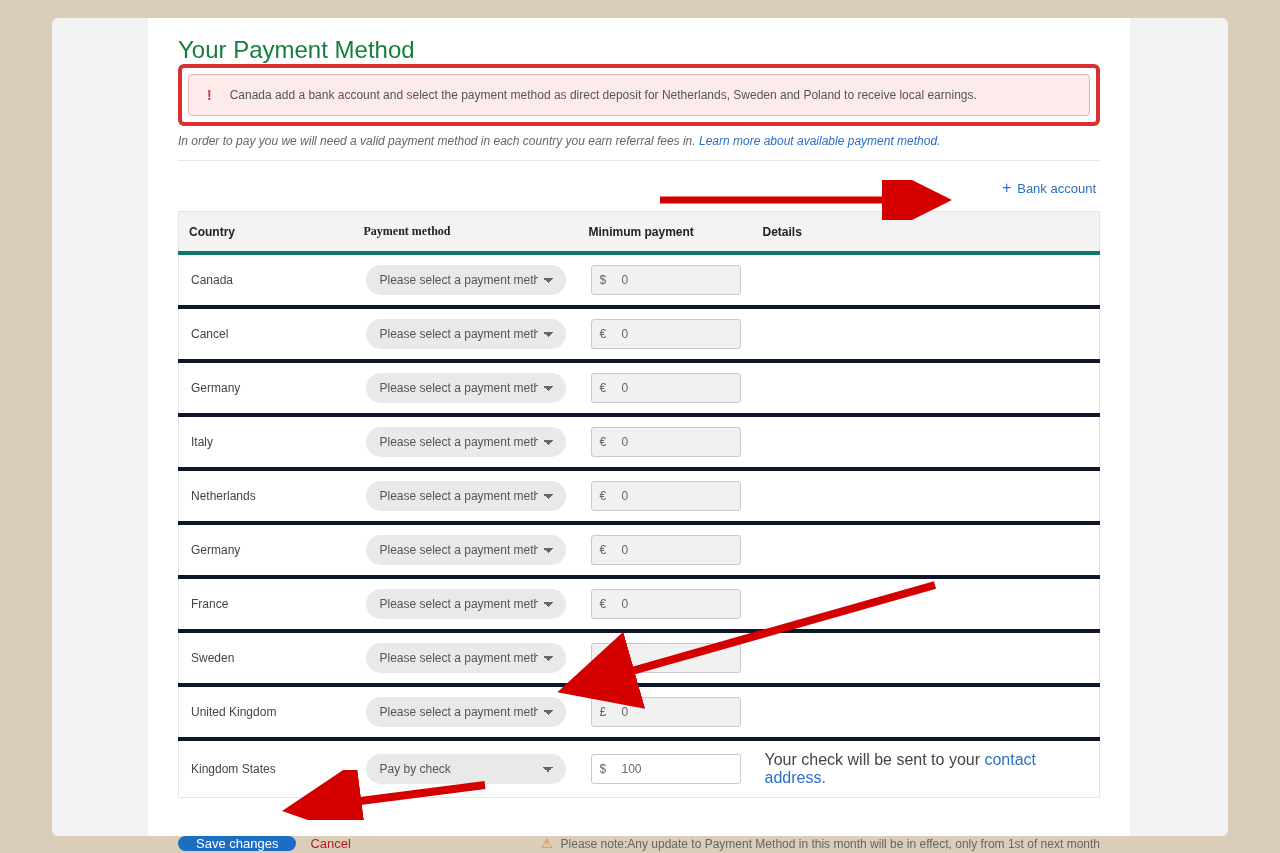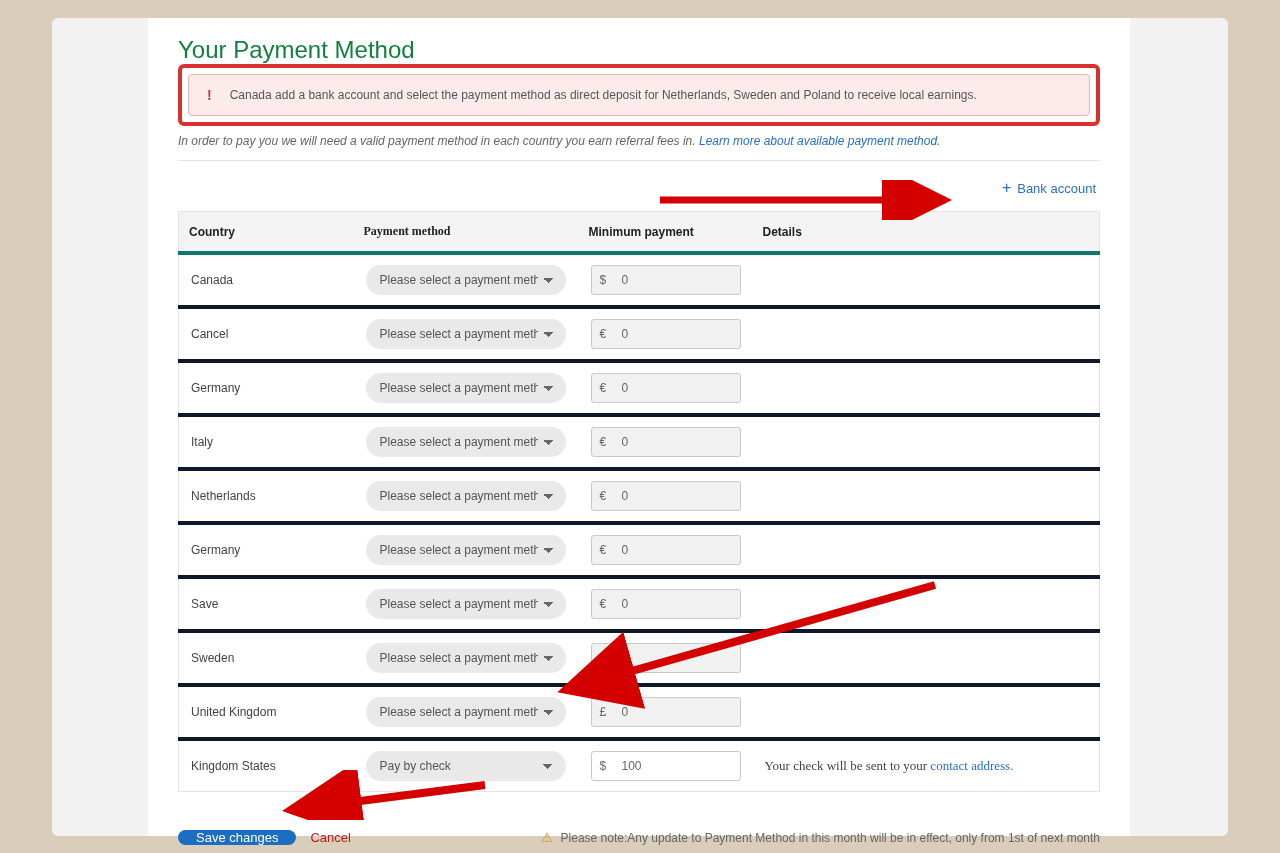--- a/index.html
+++ b/index.html
@@ -130,21 +130,21 @@
     background: #f1f1f1;
     border-radius: 3px;
     padding: 0 8px;
     color: #666;
     font-size: 12px;
     gap: 8px;
   }
   .min-field.active { background: #fff; }
   .min-field .cur { width: 14px; }
   .min-field .val { flex: 1; }
-  .details-cell { font-size: 13px; color: #555; font-family: Liberation Serif, serif; }
+  .details-cell { font-size: 16px; color: #555; }
   .details-cell a { color: #2a6fc9; text-decoration: none; }
   .footer-row {
     display: flex;
     align-items: center;
     margin-top: 38px;
     gap: 14px;
   }
   .save-btn {
     background: #1b6ec2;
     color: #fff;
@@ -265,21 +265,21 @@
             <td><select class="pill-select"><option>Please select a payment method</option></select></td>
             <td>
               <div class="min-field">
                 <span class="cur">€</span>
                 <span class="val">0</span>
               </div>
             </td>
             <td class="details-cell"></td>
           </tr>
           <tr>
-            <td>Save</td>
+            <td>France</td>
             <td><select class="pill-select"><option>Please select a payment method</option></select></td>
             <td>
               <div class="min-field">
                 <span class="cur">€</span>
                 <span class="val">0</span>
               </div>
             </td>
             <td class="details-cell"></td>
           </tr>
           <tr>

